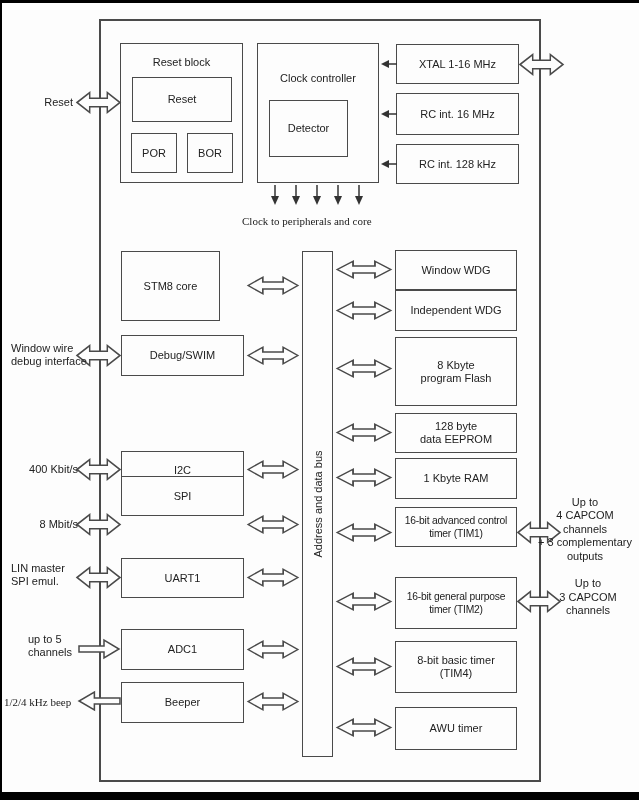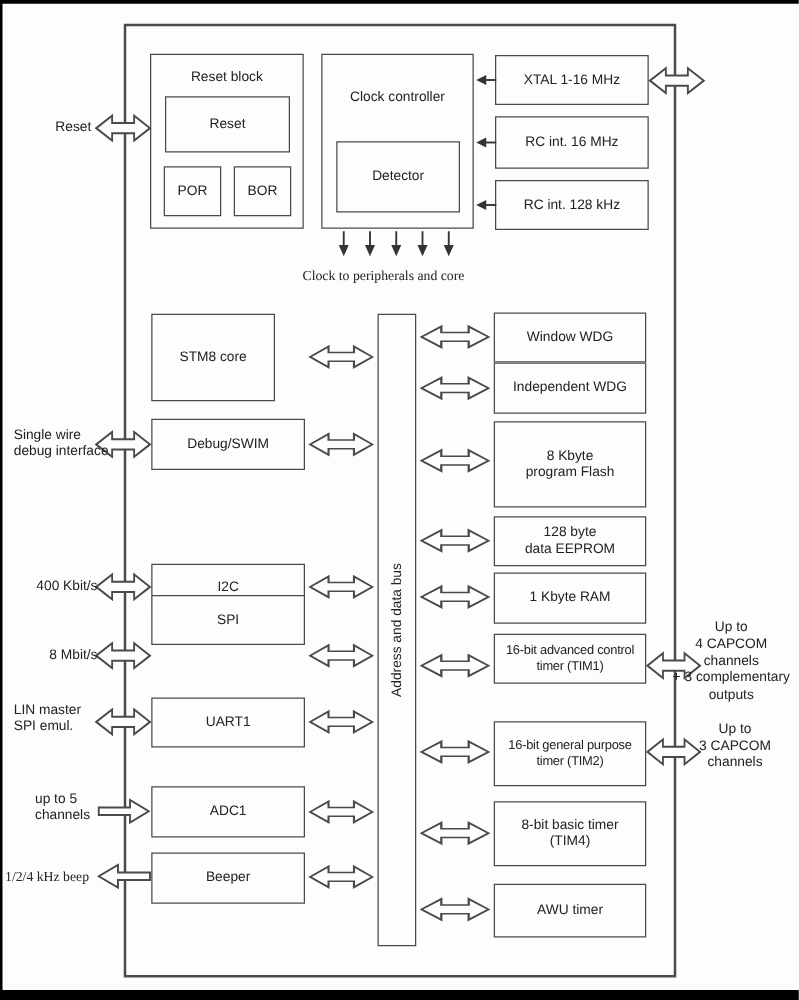--- a/index.html
+++ b/index.html
@@ -56,21 +56,21 @@
 <div class="box titled" style="left:120px;top:43px;width:123px;height:140px">
   <div class="box-title" style="top:12px">Reset block</div>
 </div>
 <div class="box" style="left:132px;top:77px;width:100px;height:45px">Reset</div>
 <div class="box" style="left:131px;top:133px;width:46px;height:40px">POR</div>
 <div class="box" style="left:187px;top:133px;width:46px;height:40px">BOR</div>
 
 <div class="box titled" style="left:257px;top:43px;width:122px;height:140px">
   <div class="box-title" style="top:28px">Clock controller</div>
 </div>
-<div class="box" style="left:269px;top:113px;width:99px;height:57px">Detector</div>
+<div class="box" style="left:269px;top:100px;width:79px;height:57px">Detector</div>
 
 <div class="box" style="left:396px;top:44px;width:123px;height:40px">XTAL 1-16 MHz</div>
 <div class="box" style="left:396px;top:93px;width:123px;height:42px">RC int. 16 MHz</div>
 <div class="box" style="left:396px;top:144px;width:123px;height:40px">RC int. 128 kHz</div>
 
 <svg class="arr" viewBox="0 0 17 10" preserveAspectRatio="none" style="left:380px;top:59px;width:17px;height:10px">
     <use href="#solidL"></use>
   </svg>
 <svg class="arr" viewBox="0 0 17 10" preserveAspectRatio="none" style="left:380px;top:109px;width:17px;height:10px">
     <use href="#solidL"></use>
@@ -199,21 +199,21 @@
     <use href="#arrL"></use>
   </svg>
 <svg class="arr" viewBox="0 0 46 24" preserveAspectRatio="none" style="left:517px;top:520px;width:44px;height:25px">
     <use href="#dbl"></use>
   </svg>
 <svg class="arr" viewBox="0 0 46 24" preserveAspectRatio="none" style="left:517px;top:589px;width:44px;height:25px">
     <use href="#dbl"></use>
   </svg>
 
 <div class="lbl right" style="left:28px;top:96px;width:45px">Reset</div>
-<div class="lbl" style="left:11px;top:342px;width:80px">Single wire
+<div class="lbl" style="left:11px;top:342px;width:80px">Window wire
 debug interface</div>
 <div class="lbl right" style="left:20px;top:463px;width:58px">400 Kbit/s</div>
 <div class="lbl right" style="left:20px;top:518px;width:58px">8 Mbit/s</div>
 <div class="lbl" style="left:11px;top:562px;width:66px">LIN master
 SPI emul.</div>
 <div class="lbl" style="left:28px;top:633px;width:52px">up to 5
 channels</div>
 <div class="lbl nowrap" style="left:4px;top:696px">1/2/4 kHz beep</div>
 <div class="lbl center" style="left:532px;top:496px;width:106px;line-height:13.4px">Up to
 4 CAPCOM

